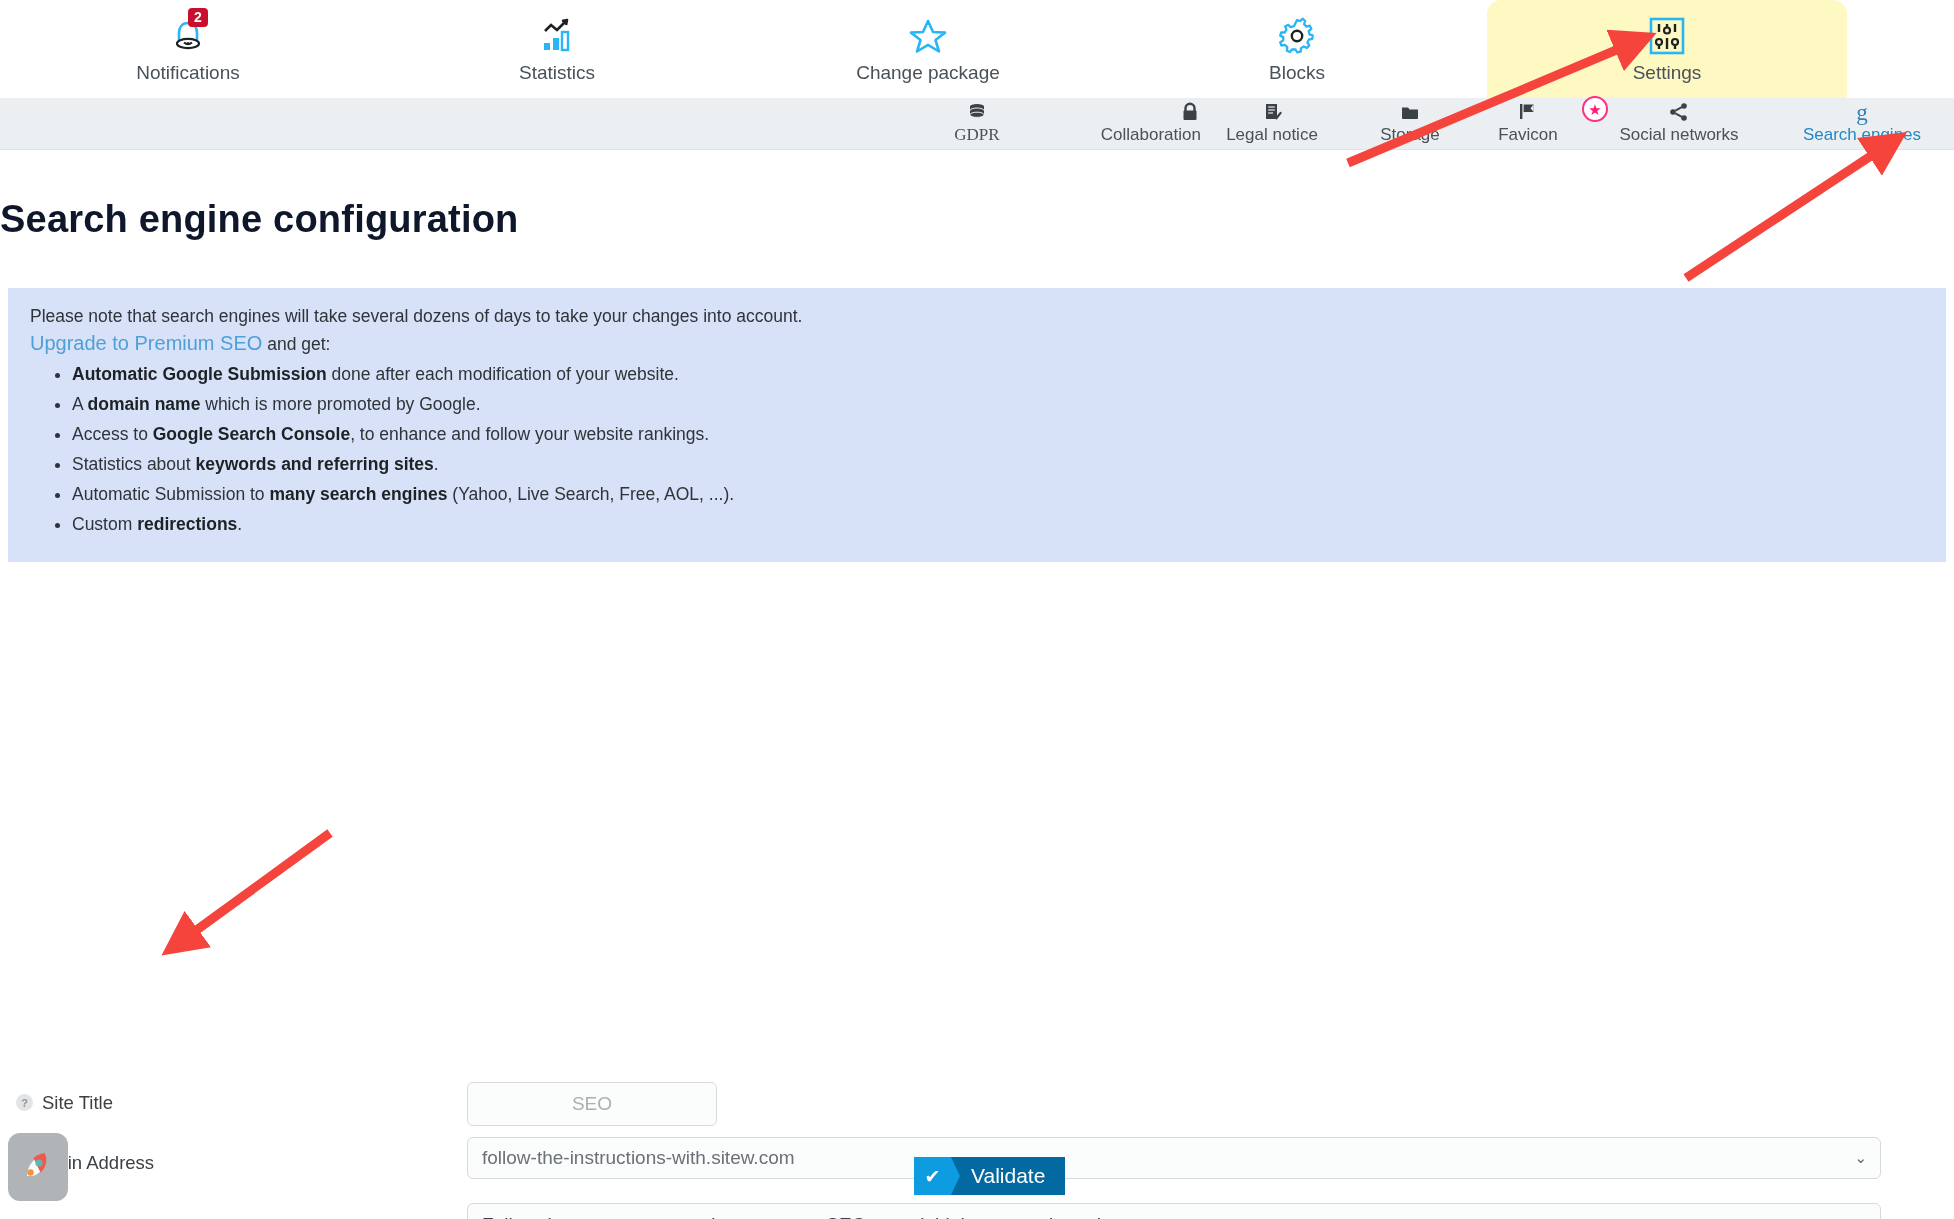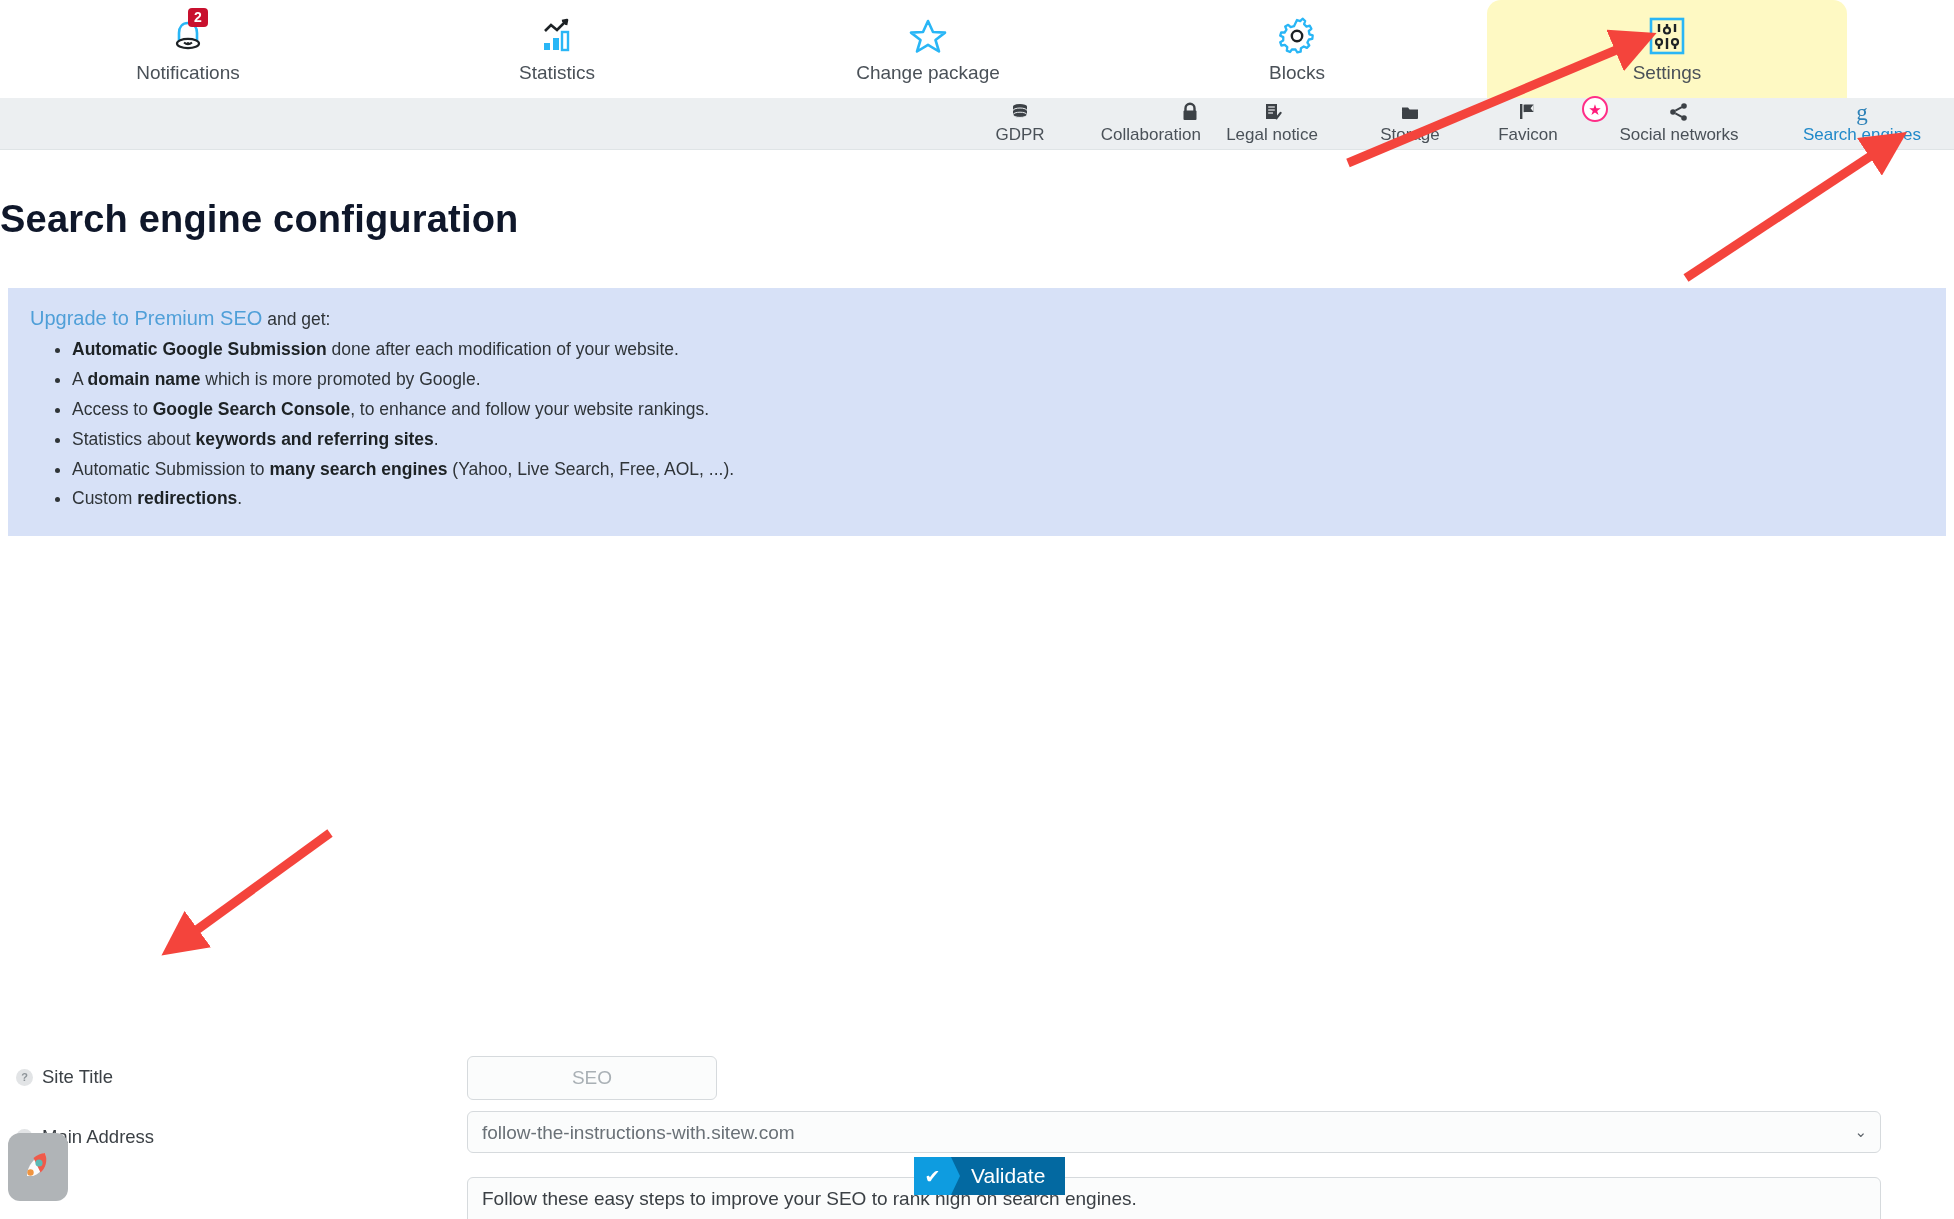--- a/index.html
+++ b/index.html
@@ -305,21 +305,21 @@
           <circle cx="28" cy="26" r="3" fill="none" stroke="#1d2225" stroke-width="2.2"></circle>
           <line x1="28" y1="29.5" x2="28" y2="33" stroke="#1d2225" stroke-width="2.4"></line>
         </svg>
       </span>
       <span class="tn-label">Settings</span>
     </div>
   </div>
 
   <div class="subnav">
 
-    <div class="subnav-item" style="left:981px;width:78px;">
+    <div class="subnav-item" style="left:938px;width:78px;font-family:Liberation Serif, serif;">
       <span class="sn-icon">
         <svg width="22" height="22" viewBox="0 0 22 22">
           <ellipse cx="11" cy="5.5" rx="7" ry="2.6" fill="#3c4146"></ellipse>
           <rect x="4" y="5.5" width="14" height="4" fill="#3c4146"></rect>
           <ellipse cx="11" cy="9.6" rx="7" ry="2.6" fill="#3c4146" stroke="#eceff1" stroke-width="1"></ellipse>
           <rect x="4" y="9.8" width="14" height="4" fill="#3c4146"></rect>
           <ellipse cx="11" cy="13.8" rx="7" ry="2.6" fill="#3c4146" stroke="#eceff1" stroke-width="1"></ellipse>
         </svg>
       </span>
       <span class="sn-label">GDPR</span>
@@ -387,20 +387,21 @@
       <span class="sn-icon">
         <span style="font-family:'Liberation Serif',serif;font-size:23px;color:#2e82b8;line-height:1;">g</span>
       </span>
       <span class="sn-label">Search engines</span>
     </div>
   </div>
 
   <h1 class="page-title">Search engine configuration</h1>
 
   <div class="banner">
+    <div>Please note that search engines will take several dozens of days to take your changes into account.</div>
     <div>
       <a class="linky" style="font-size:20px;">Upgrade to Premium SEO</a><span> and get:</span>
     </div>
     <ul>
       <li><span></span><b>Automatic Google Submission</b><span> done after each modification of your website.</span></li>
       <li><span>A </span><b>domain name</b><span> which is more promoted by Google.</span></li>
       <li><span>Access to </span><b>Google Search Console</b><span>, to enhance and follow your website rankings.</span></li>
       <li><span>Statistics about </span><b>keywords and referring sites</b><span>.</span></li>
       <li><span>Automatic Submission to </span><b>many search engines</b><span> (Yahoo, Live Search, Free, AOL, ...).</span></li>
       <li><span>Custom </span><b>redirections</b><span>.</span></li>

